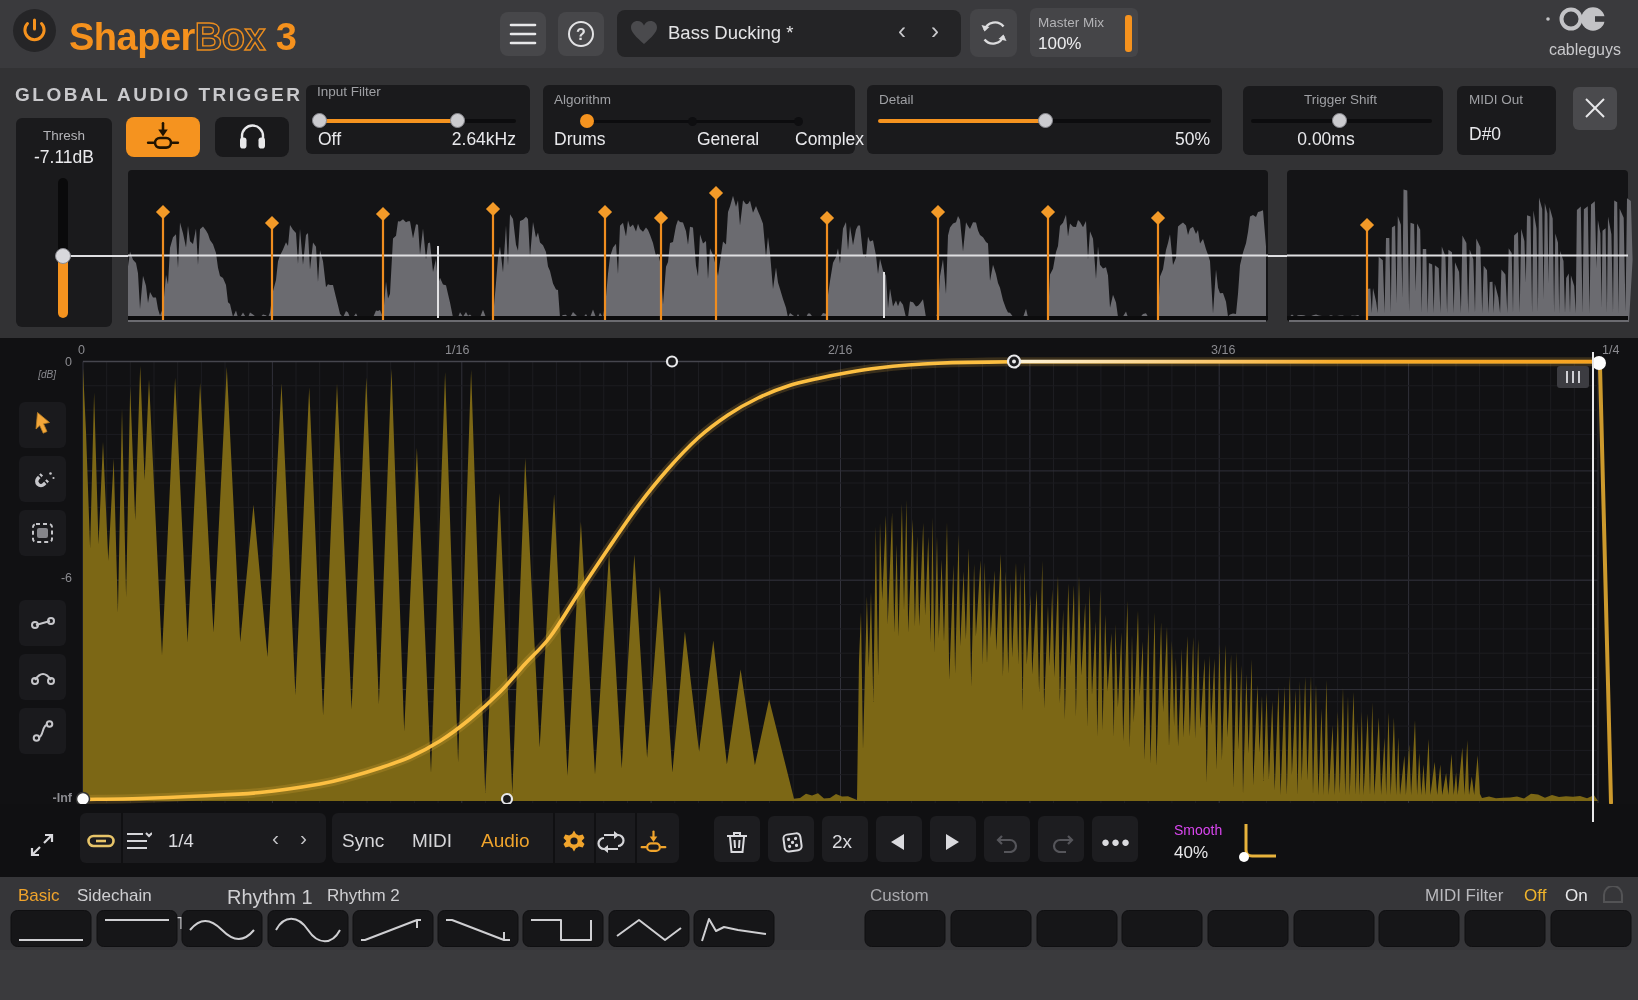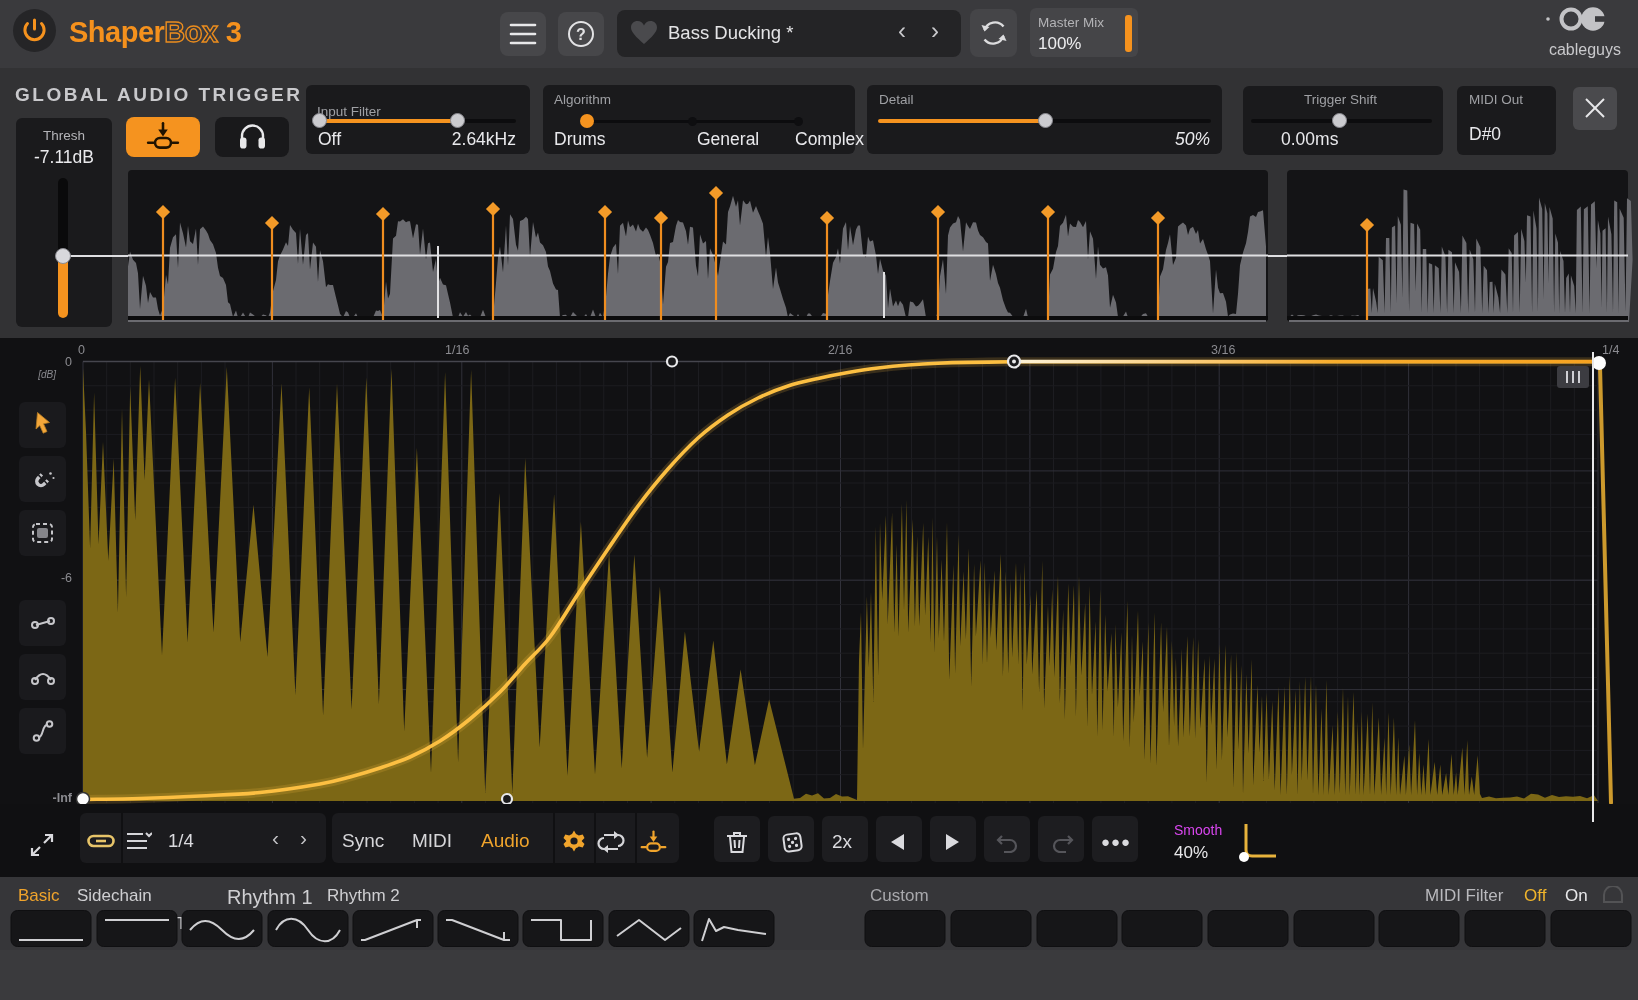--- a/index.html
+++ b/index.html
@@ -10,21 +10,21 @@
 .val { color:#e9e9ec; font-size:17.5px; }
 </style></head>
 <body>
 
 <div class="abs" style="left:0;top:0;width:1638px;height:68px;background:#3a3a3d;"></div>
 <div class="abs" style="left:13px;top:9px;width:43px;height:43px;border-radius:50%;background:#252527;"></div>
 <svg class="abs" style="left:21px;top:17px;" width="27" height="27" viewBox="0 0 27 27">
  <path d="M6.5 6.5 A 9.6 9.6 0 1 0 20.5 6.5" fill="none" stroke="#f5921e" stroke-width="3" stroke-linecap="round"></path>
  <line x1="13.5" y1="3" x2="13.5" y2="12" stroke="#f5921e" stroke-width="3" stroke-linecap="round"></line>
 </svg>
-<div class="abs" style="left:69px;top:16px;font-size:29px;font-weight:bold;color:#f5911d;letter-spacing:-0.5px;">Shaper<span style="color:transparent;-webkit-text-stroke:1.4px #ea8c1e;">Box</span><span style="letter-spacing:0;"> 3</span></div>
+<div class="abs" style="left:69px;top:16px;font-size:38px;font-weight:bold;color:#f5911d;letter-spacing:-0.5px;">Shaper<span style="color:transparent;-webkit-text-stroke:1.4px #ea8c1e;">Box</span><span style="letter-spacing:0;"> 3</span></div>
 
 <div class="abs" style="left:500px;top:12px;width:46px;height:44px;background:#47474a;border-radius:8px;"></div>
 <svg class="abs" style="left:509px;top:23px;" width="28" height="22" viewBox="0 0 28 22">
  <g stroke="#e8e8ea" stroke-width="2.6" stroke-linecap="round">
       <line x1="2" y1="2" x2="26" y2="2"></line>
       <line x1="2" y1="11" x2="26" y2="11"></line>
       <line x1="2" y1="20" x2="26" y2="20"></line>
     </g>
 </svg>
 <div class="abs" style="left:558px;top:12px;width:46px;height:44px;background:#47474a;border-radius:8px;"></div>
@@ -91,21 +91,21 @@
 </svg>
 
 <div class="abs" style="left:215px;top:117px;width:74px;height:40px;background:#19191b;border-radius:8px;"></div>
 <svg class="abs" style="left:238px;top:123px;" width="29" height="28" viewBox="0 0 29 28">
  <path d="M4 16 L4 13 A 10.5 10.5 0 0 1 25 13 L25 16" fill="none" stroke="#e8e8ea" stroke-width="2.4"></path>
  <rect x="2" y="14.5" width="6.5" height="11" rx="2.8" fill="#e8e8ea"></rect>
  <rect x="20.5" y="14.5" width="6.5" height="11" rx="2.8" fill="#e8e8ea"></rect>
 </svg>
 
 <div class="panel" style="left:306px;top:85px;width:224px;height:69px;"></div>
-<div class="abs lbl" style="left:317px;top:104px;">Input Filter</div>
+<div class="abs lbl" style="left:317px;top:84px;">Input Filter</div>
 <div class="abs" style="left:318px;top:119px;width:198px;height:4px;background:#0c0c0e;border-radius:2px;"></div>
 <div class="abs" style="left:318px;top:119px;width:140px;height:4px;background:#f5931f;border-radius:2px;"></div>
 <div class="abs" style="left:312px;top:113px;width:15px;height:15px;border-radius:50%;background:#cbcbcf;border:1px solid #88888e;"></div>
 <div class="abs" style="left:450px;top:113px;width:15px;height:15px;border-radius:50%;background:#cbcbcf;border:1px solid #88888e;"></div>
 <div class="abs val" style="left:318px;top:129px;">Off</div>
 <div class="abs val" style="left:306px;top:129px;width:210px;text-align:right;">2.64kHz</div>
 
 <div class="panel" style="left:543px;top:85px;width:312px;height:69px;"></div>
 <div class="abs lbl" style="left:554px;top:92px;">Algorithm</div>
 <div class="abs" style="left:587px;top:120px;width:212px;height:3px;background:#0c0c0e;"></div>
@@ -114,27 +114,27 @@
 <div class="abs" style="left:794px;top:117px;width:9px;height:9px;border-radius:50%;background:#0e0e10;"></div>
 <div class="abs val" style="left:554px;top:129px;">Drums</div>
 <div class="abs val" style="left:656px;top:129px;margin-left:41px;">General</div>
 <div class="abs val" style="left:752px;top:129px;margin-left:43px;">Complex</div>
 
 <div class="panel" style="left:867px;top:85px;width:355px;height:69px;"></div>
 <div class="abs lbl" style="left:879px;top:92px;">Detail</div>
 <div class="abs" style="left:878px;top:119px;width:333px;height:4px;background:#0c0c0e;border-radius:2px;"></div>
 <div class="abs" style="left:878px;top:119px;width:168px;height:4px;background:#f5931f;border-radius:2px;"></div>
 <div class="abs" style="left:1038px;top:113px;width:15px;height:15px;border-radius:50%;background:#cbcbcf;border:1px solid #88888e;"></div>
-<div class="abs val" style="left:1000px;top:129px;width:210px;text-align:right;font-style:italic;">50%</div>
+<div class="abs val" style="left:1000px;top:129px;width:210px;text-align:right;">50%</div>
 
 <div class="panel" style="left:1243px;top:86px;width:200px;height:69px;"></div>
 <div class="abs lbl" style="left:1304px;top:92px;">Trigger Shift</div>
 <div class="abs" style="left:1251px;top:119px;width:181px;height:4px;background:#0c0c0e;border-radius:2px;"></div>
 <div class="abs" style="left:1332px;top:113px;width:15px;height:15px;border-radius:50%;background:#cbcbcf;border:1px solid #88888e;"></div>
-<div class="abs val" style="left:1281px;top:129px;width:210px;text-align:left;">0.00ms</div>
+<div class="abs val" style="left:1221px;top:129px;width:210px;text-align:center;">0.00ms</div>
 
 <div class="panel" style="left:1457px;top:86px;width:99px;height:69px;"></div>
 <div class="abs lbl" style="left:1469px;top:92px;">MIDI Out</div>
 <div class="abs val" style="left:1469px;top:124px;">D#0</div>
 
 <div class="abs" style="left:1573px;top:87px;width:44px;height:43px;background:#4a4a4d;border-radius:6px;"></div>
 <svg class="abs" style="left:1585px;top:98px;" width="20" height="20" viewBox="0 0 20 20">
  <g stroke="#e8e8ea" stroke-width="2">
       <line x1="1" y1="1" x2="19" y2="19"></line>
       <line x1="19" y1="1" x2="1" y2="19"></line>

